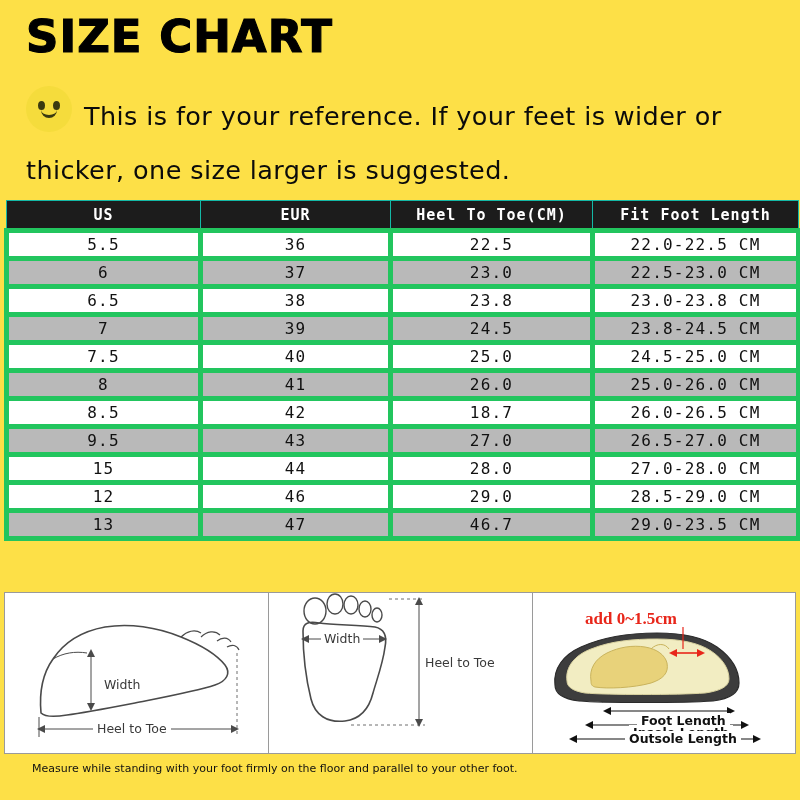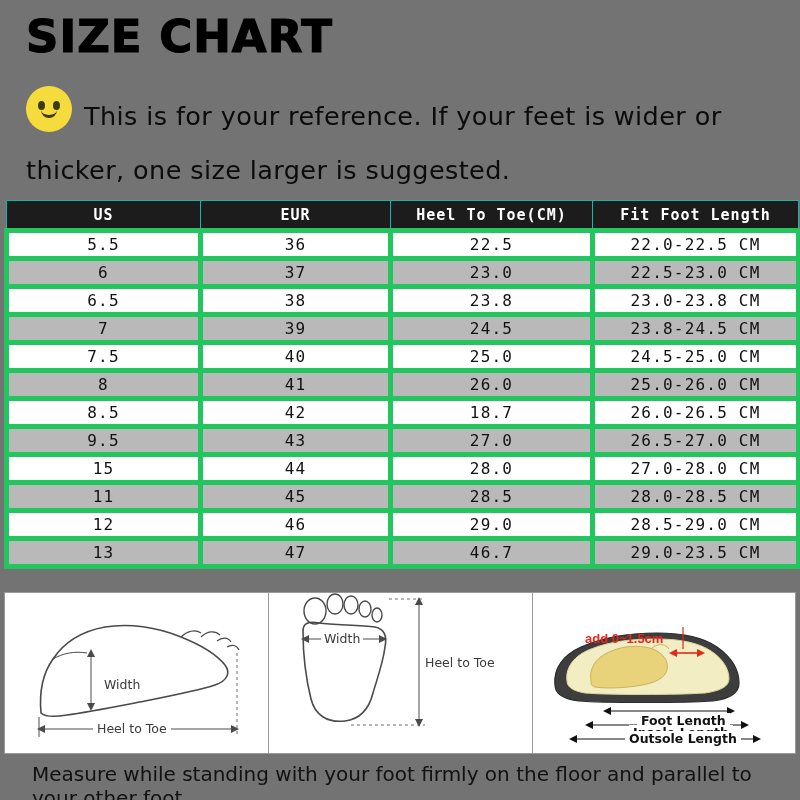--- a/index.html
+++ b/index.html
@@ -5,21 +5,21 @@
   * { box-sizing: border-box; }
   html, body {
     margin: 0; padding: 0;
     width: 800px; height: 800px;
     background: #ffffff;
     font-family: "Liberation Sans", sans-serif;
   }
   .page {
     position: relative;
     width: 800px; height: 800px;
-    background: #737373;
+    background: #fde047;
     overflow: hidden;
   }
 
   
   .title {
     position: absolute;
     left: 26px; top: 14px;
     font-family: "DejaVu Sans", sans-serif;
     font-weight: bold;
     font-size: 45px;
@@ -126,30 +126,29 @@
     font-size: 12.5px;
   }
   .lbl.dark { color: #111; font-weight: bold; }
 
   .caption {
     position: absolute;
     left: 4px; top: 754px;
     width: 792px; height: 44px;
     padding: 8px 0 0 28px;
     font-family: "DejaVu Sans", sans-serif;
-    font-size: 20px;
+    font-size: 11px;
     color: #111;
   }
   .addnote {
     position: absolute;
-    font-family: Liberation Sans, sans-serif;
+    font-family: Liberation Serif, serif;
     font-weight: bold;
-    font-size: 13px;
+    font-size: 17px;
     color: #e8261a;
-    margin-top: 22px;
   }
 </style>
 </head>
 <body>
 
 <div class="page">
 
   <div class="title">SIZE CHART</div>
 
   <div class="note">
@@ -224,26 +223,20 @@
             <td>43</td>
             <td>27.0</td>
             <td>26.5-27.0 CM</td>
           </tr>
           <tr class="odd">
             <td>15</td>
             <td>44</td>
             <td>28.0</td>
             <td>27.0-28.0 CM</td>
           </tr>
-          <tr class="even">
-            <td>11</td>
-            <td>45</td>
-            <td>28.5</td>
-            <td>28.0-28.5 CM</td>
-          </tr>
           <tr class="odd">
             <td>12</td>
             <td>46</td>
             <td>29.0</td>
             <td>28.5-29.0 CM</td>
           </tr>
           <tr class="even">
             <td>13</td>
             <td>47</td>
             <td>46.7</td>

